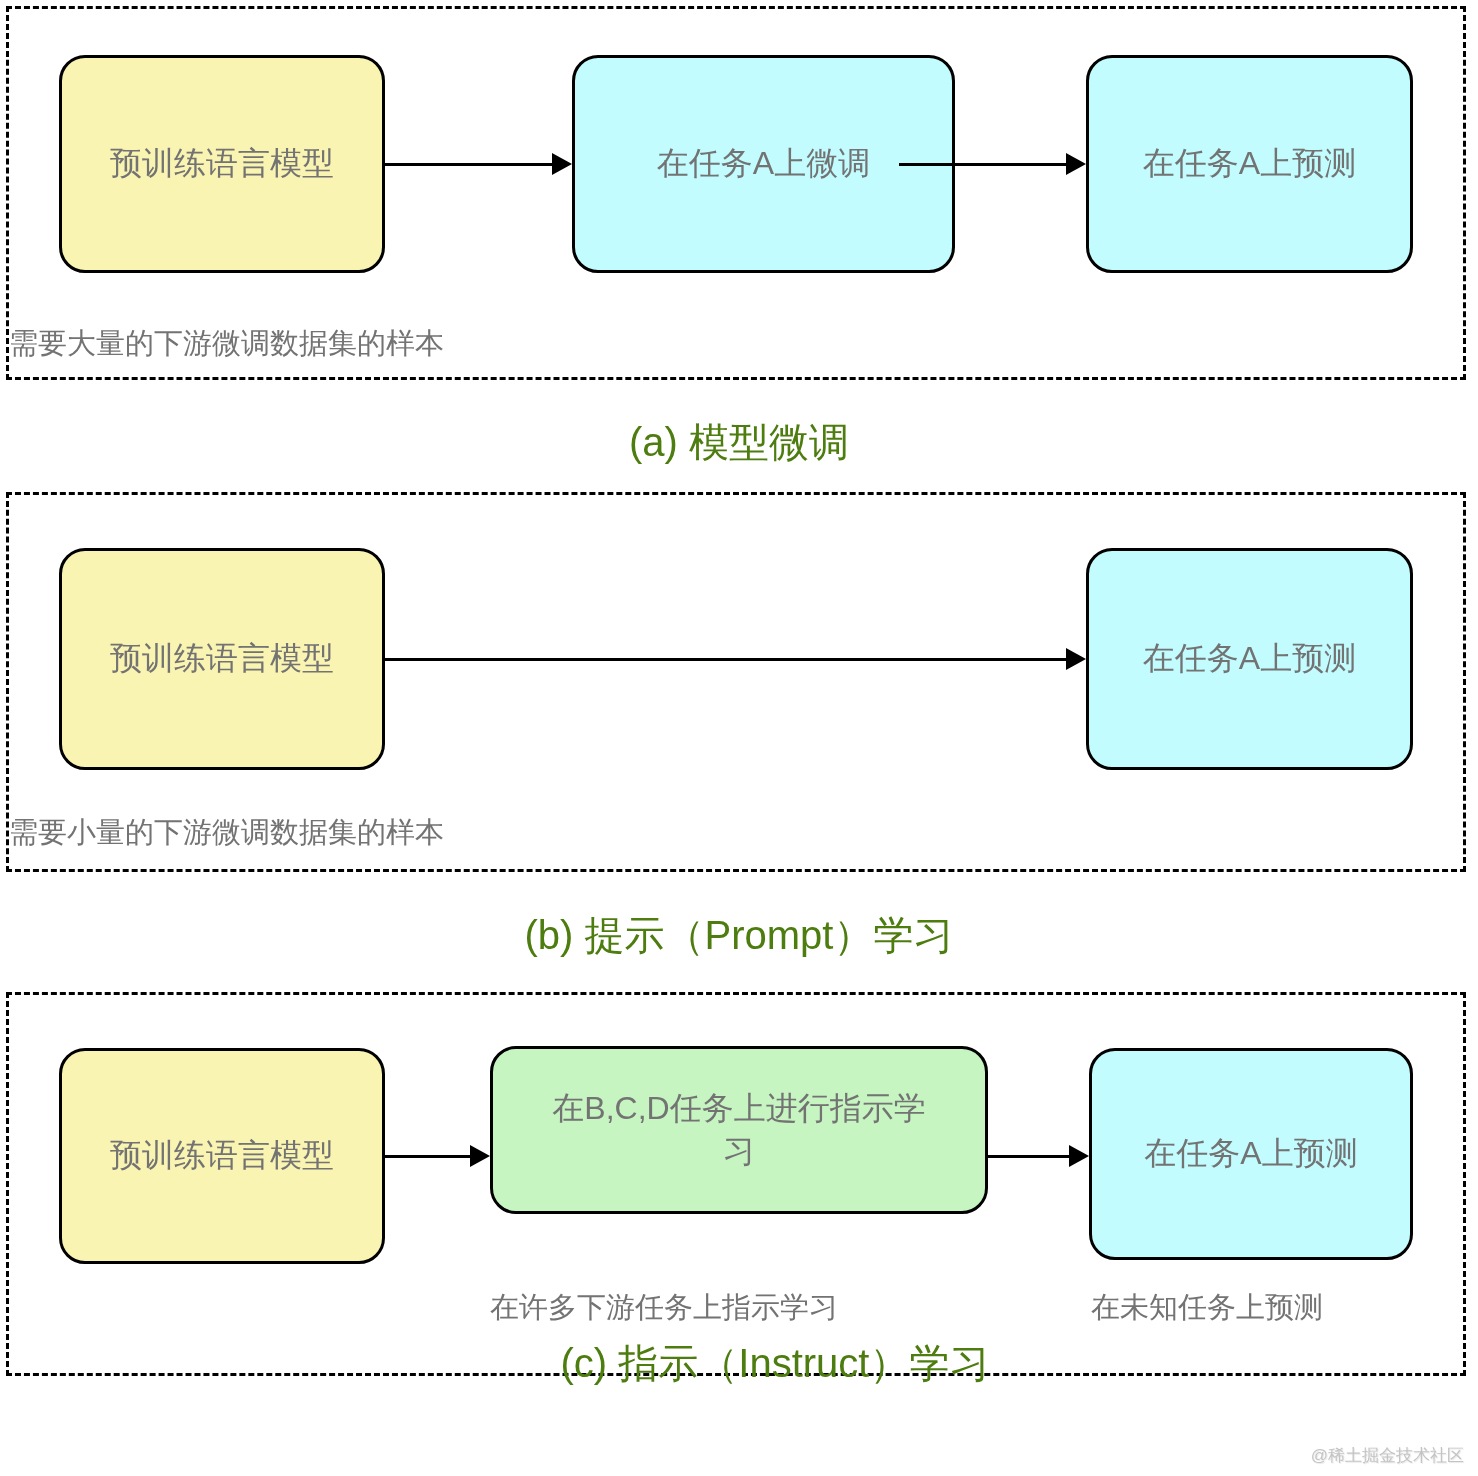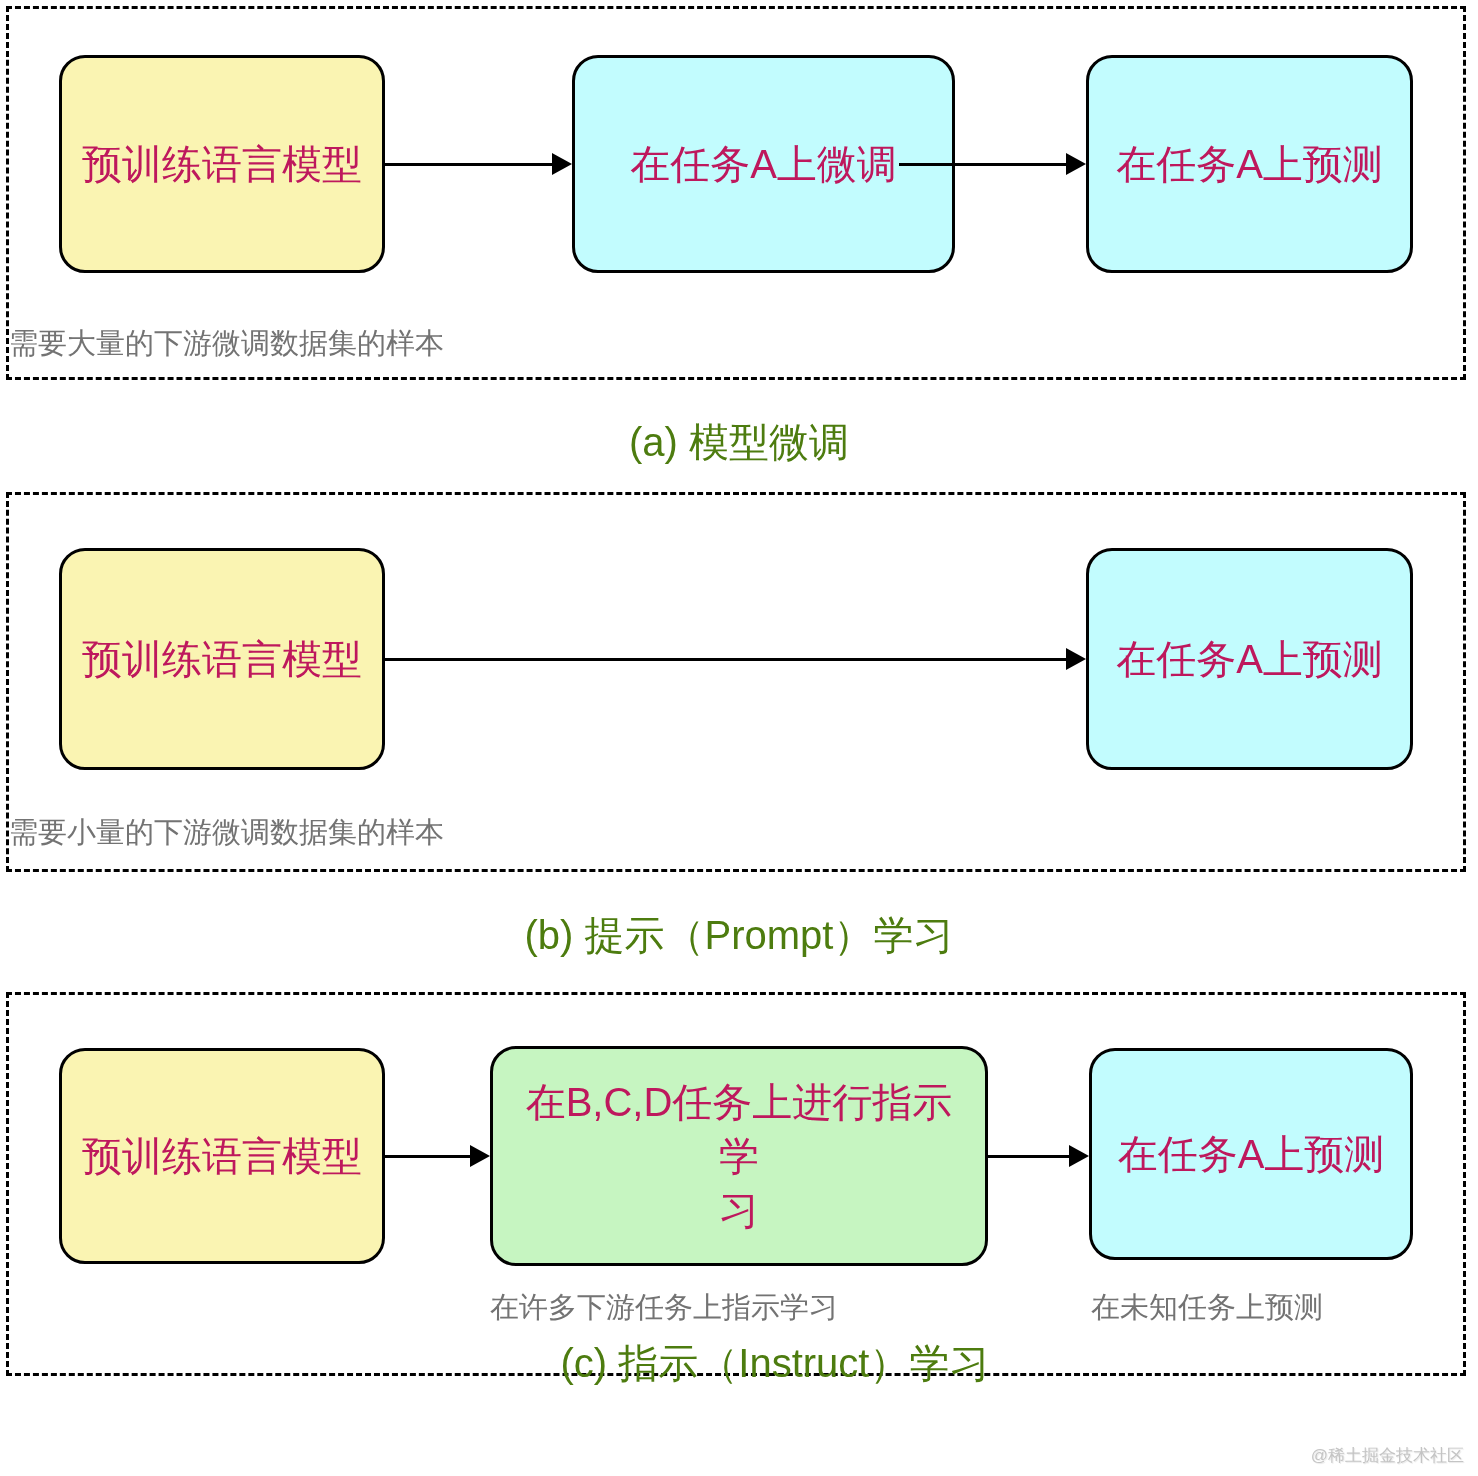--- a/index.html
+++ b/index.html
@@ -25,38 +25,38 @@
   .panel-b { top:492px; height:380px; }
   .panel-c { top:992px; height:384px; }
 
   
   .box {
     position:absolute;
     border:3px solid #000;
     border-radius:26px;
     display:flex; align-items:center; justify-content:center;
     text-align:center;
-    font-size:40px; line-height:1.35;
-    color:#be185d;
+    font-size:32px; line-height:1.35;
+    color:#737373;
     padding:0 14px;
   }
   .box-yellow { background:#FAF4B2; }
   .box-cyan   { background:#C2FCFE; }
   .box-green  { background:#C6F5C1; white-space:pre-line; }
 
   
   .a-pretrain { left:50px;   top:46px; width:326px; height:218px; }
   .a-finetune { left:563px;  top:46px; width:383px; height:218px; }
   .a-predict  { left:1077px; top:46px; width:327px; height:218px; }
   
   .b-pretrain { left:50px;   top:53px; width:326px; height:222px; }
   .b-predict  { left:1077px; top:53px; width:327px; height:222px; }
   
   .c-pretrain { left:50px;   top:53px; width:326px; height:216px; }
-  .c-instruct { left:481px;  top:51px; width:498px; height:220px; }
+  .c-instruct { left:481px;  top:51px; width:498px; height:168px; }
   .c-predict  { left:1080px; top:53px; width:324px; height:212px; }
 
   
   .arrow { position:absolute; height:22px; }
   .arrow .shaft {
     position:absolute; left:0; right:16px; top:50%;
     margin-top:-1.5px; border-top:3px solid #000;
   }
   .arrow .head {
     position:absolute; right:0; top:50%; margin-top:-11px;

